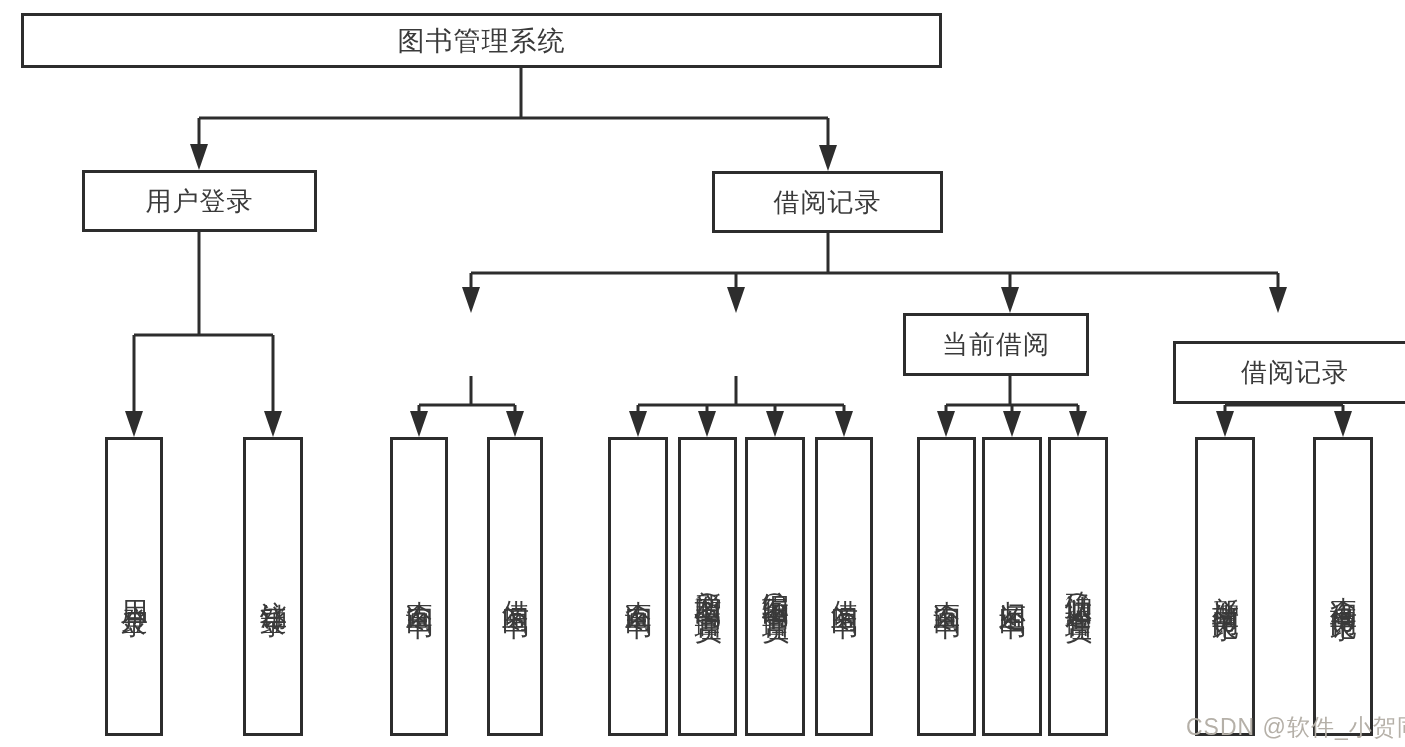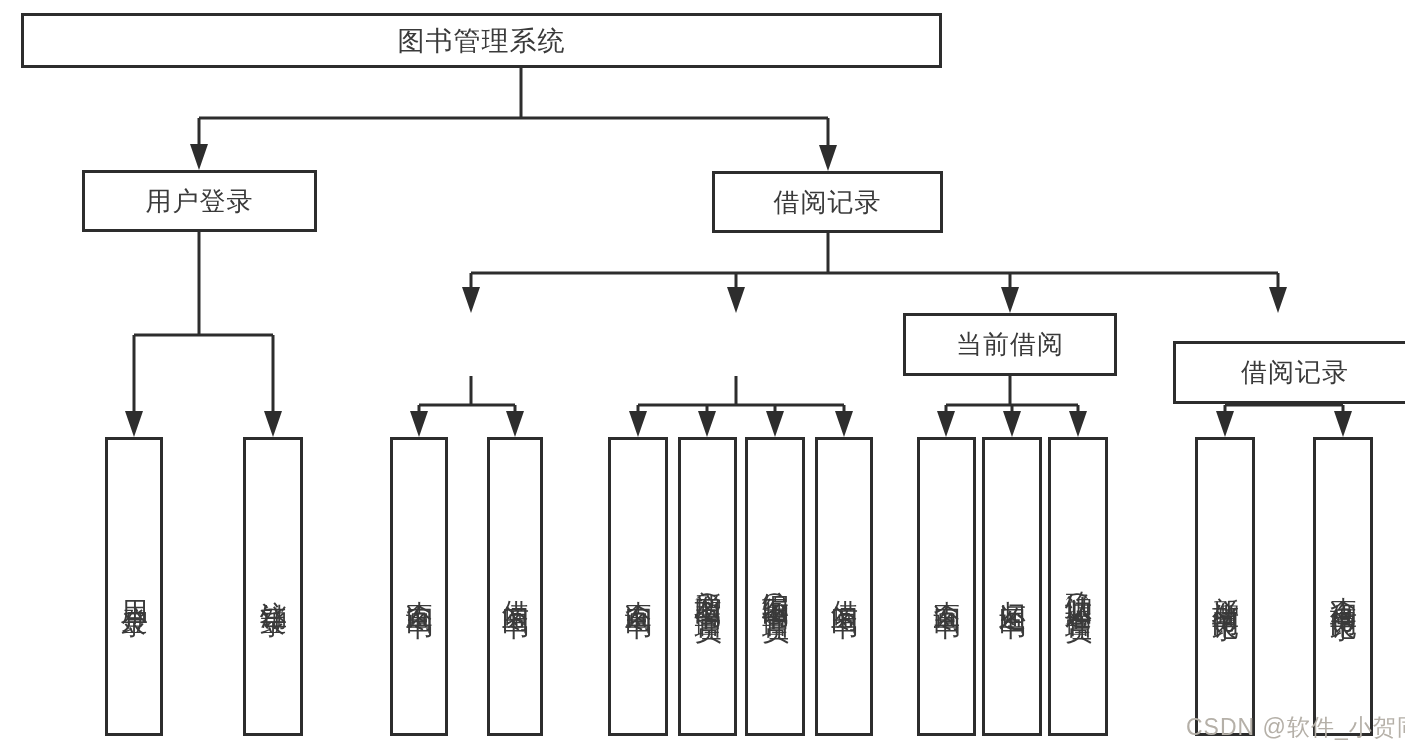--- a/index.html
+++ b/index.html
@@ -118,21 +118,21 @@
     <span class="h-label root-label">图书管理系统</span>
   </div>
 
   <div class="box" style="left:82px;top:170px;width:235px;height:62px;">
     <span class="h-label">用户登录</span>
   </div>
   <div class="box" style="left:712px;top:171px;width:231px;height:62px;">
     <span class="h-label">借阅记录</span>
   </div>
 
-  <div class="box" style="left:903px;top:313px;width:214px;height:63px;">
+  <div class="box" style="left:903px;top:313px;width:186px;height:63px;">
     <span class="h-label">当前借阅</span>
   </div>
   <div class="box" style="left:1173px;top:313px;width:244px;height:63px;margin-top:28px;">
     <span class="h-label">借阅记录</span>
   </div>
 
   <div class="box leaf" style="left:105px;top:437px;width:58px;height:299px;">
     <span>用户登录</span>
   </div>
   <div class="box leaf" style="left:243px;top:437px;width:60px;height:299px;">

